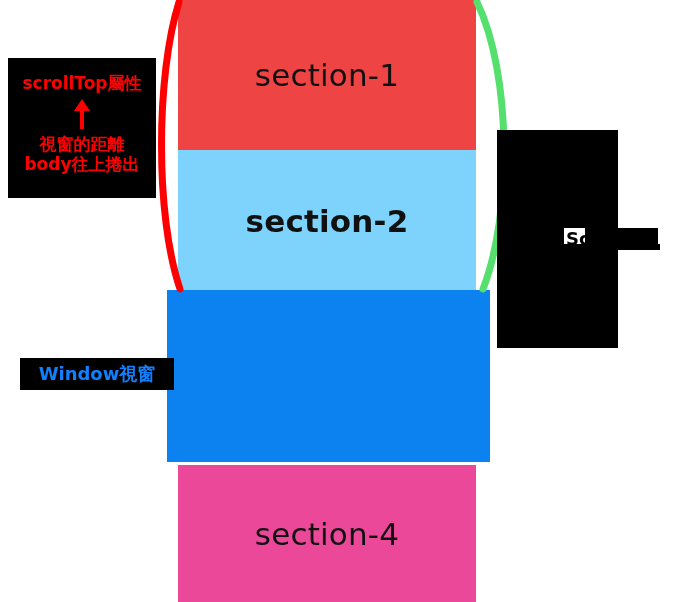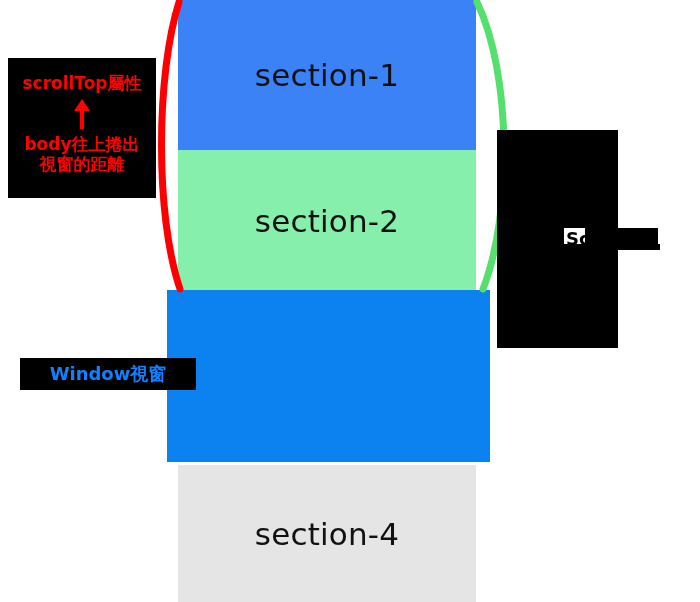--- a/index.html
+++ b/index.html
@@ -10,23 +10,23 @@
   }
   #stage{position:absolute;left:0;top:0;width:700px;height:602px;}
 
   
   .section{
     position:absolute;left:178px;width:298px;
     display:flex;align-items:center;justify-content:center;
     font-size:31px;color:#111111;letter-spacing:.2px;
     font-family:"DejaVu Sans","Liberation Sans",sans-serif;
   }
-  #sec1{top:0px;height:150px;background:#3b82f6;}
-  #sec2{top:150px;height:141px;background:#86efac;}
-  #sec4{top:465px;height:137px;background:#e5e5e5;}
+  #sec1{top:0px;height:150px;background:#ef4444;}
+  #sec2{top:150px;height:141px;background:#7dd3fc;font-weight:bold;}
+  #sec4{top:465px;height:137px;background:#ec4899;}
 
   
   #winframe{
     position:absolute;left:167px;top:290px;width:323px;height:172px;
     background:#0b82ef;box-sizing:border-box;
   }
   #sec3{
     position:absolute;left:178px;top:301px;width:298px;height:150px;
     background:#c9f6c7;
     display:flex;align-items:center;justify-content:center;
@@ -47,21 +47,21 @@
   #scrolltop-title{
     font-size:17px;line-height:1;margin-top:17px;white-space:nowrap;
   }
   #scrolltop-arrow{margin:6px 0 4px 0;}
   #scrolltop-desc{
     font-size:17px;line-height:1.18;text-align:center;white-space:nowrap;
   }
 
   
   #window-label{
-    position:absolute;left:20px;top:358px;width:176px;height:32px;
+    position:absolute;left:20px;top:358px;width:154px;height:32px;
     background:#000000;color:#1080ff;
     display:flex;align-items:center;justify-content:center;
     font-size:18px;font-weight:bold;white-space:nowrap;
   }
 
   
   #right-panel{
     position:absolute;left:497px;top:130px;width:121px;height:218px;
     background:#000000;
   }
@@ -113,22 +113,22 @@
 
   <div id="scrolltop-box">
     <div id="scrolltop-title">scrollTop屬性</div>
 
     <svg id="scrolltop-arrow" width="22" height="32">
       <line x1="11" y1="31" x2="11" y2="8" stroke="#ff0000" stroke-width="4"></line>
       <polygon points="11,1 3,13 19,13" fill="#ff0000"></polygon>
     </svg>
 
     <div id="scrolltop-desc">
+      <div>視窗的距離</div>
       <div>body往上捲出</div>
-      <div>視窗的距離</div>
     </div>
   </div>
 
   <div id="window-label">
     <span>Window視窗</span>
   </div>
 
   <div id="right-panel"></div>
 
   <div id="right-label-band">

